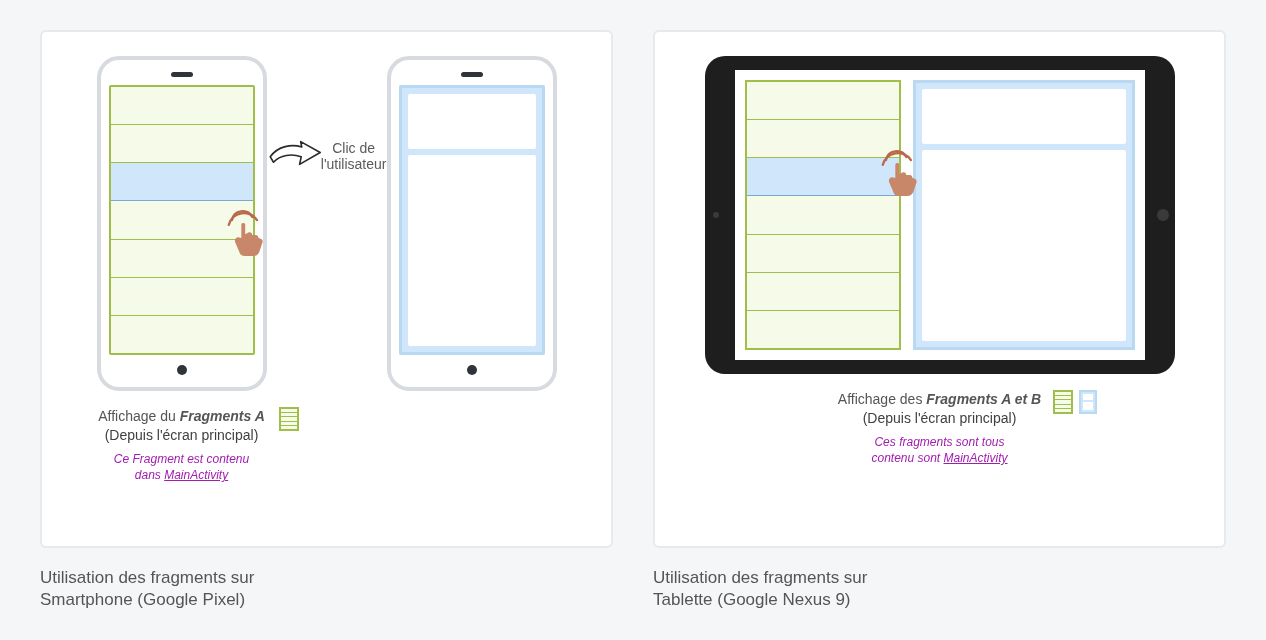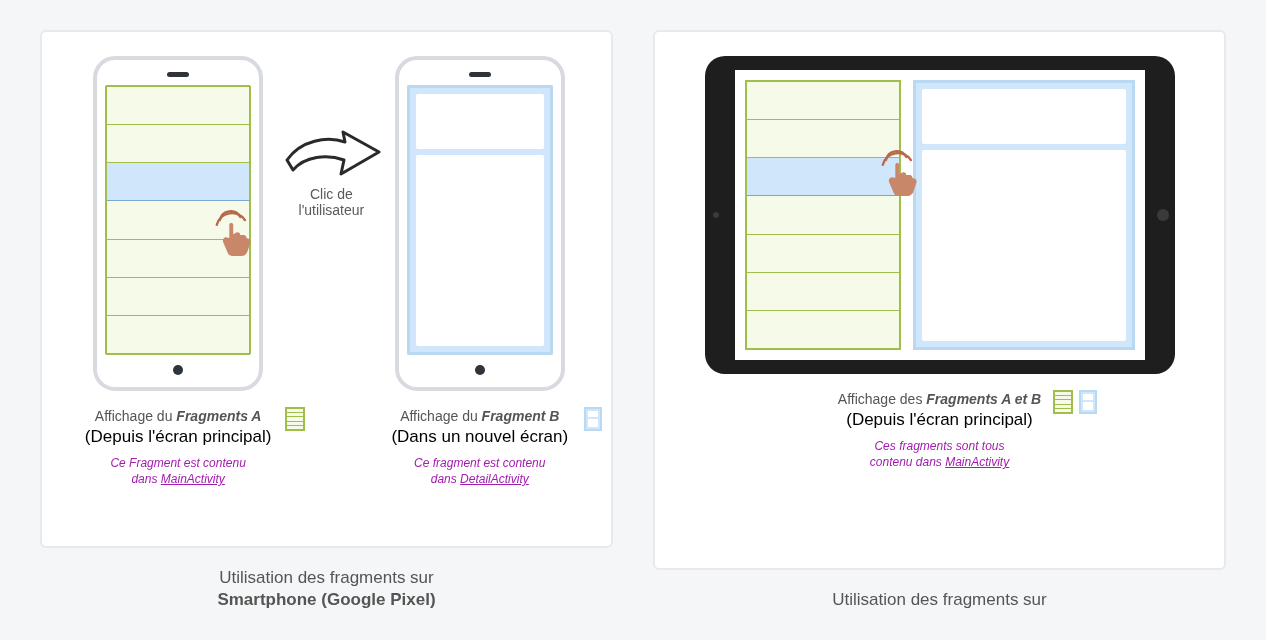--- a/index.html
+++ b/index.html
@@ -68,21 +68,21 @@
     height: 100%;
     padding: 6px;
     display: flex; flex-direction: column; gap: 6px;
   }
   .detail-screen .header { background: #fff; height: 22%; border-radius: 2px; }
   .detail-screen .body { background: #fff; flex: 1; border-radius: 2px; }
   
   .tap-hand { position: absolute; width: 54px; height: 50px; pointer-events:none; }
   
   .flow-col {
-    display: flex; flex-direction: column; align-items: center; justify-content: center;
+    display: flex; align-items: center; justify-content: center;
     width: 120px; margin-top: 70px;
   }
   .flow-col .click-label { font-size: 14px; text-align: center; margin-top: 6px; color:#5a5a5a; }
   
   .tablet {
     width: 470px;
     border: 14px solid #1e1e1e;
     border-left-width: 30px;
     border-right-width: 30px;
     border-radius: 20px;
@@ -101,41 +101,41 @@
   .tablet .screen {
     display: flex; gap: 12px; height: 270px;
   }
   .tablet .screen .list-screen { width: 40%; }
   .tablet .screen .detail-screen { flex: 1; }
   
   .dev-col { display: flex; flex-direction: column; align-items: center; position: relative; }
   .caption { margin-top: 16px; text-align: center; font-size: 14px; line-height: 1.35; }
   .caption .line1 { color:#555; }
   .caption .line1 em { font-style: italic; font-weight: 600; }
-  .caption .line2 { font-size: 17px; color:#000000; }
+  .caption .line2 { font-size: 14px; color:#404040; }
   .caption .line3 { font-size: 12px; font-style: italic; color:#a21caf; margin-top: 6px; }
   .caption .line3 u { }
   .mini-icon { position: absolute; right: -34px; top: 0; }
   .mini-list {
     width: 20px; height: 24px; border: 2px solid #9fbf4a; background:#f5fbe8;
     display:flex; flex-direction:column;
   }
   .mini-list div { flex:1; border-bottom:1px solid #9fbf4a; }
   .mini-list div:last-child{border:none;}
   .mini-detail {
     width: 18px; height: 24px; border: 2px solid #b9d9f2; background:#cfe6fb;
     padding:2px; display:flex; flex-direction:column; gap:2px;
   }
   .mini-detail .h{background:#fff; height:6px;}
   .mini-detail .b{background:#fff; flex:1;}
   .mini-pair { display:flex; gap:6px; }
   .caption-wrap { position: relative; display:inline-block; }
   
-  .big-caption { text-align:center; margin-top: 20px; font-size: 17px; color:#555; }
-  .big-caption .l2 { font-weight: 700; margin-top:2px; }
+  .big-caption { margin-top: 20px; font-size: 17px; color:#555; }
+  .big-caption .l2 { font-weight: 400; margin-top:2px; }
   .phone-stage { display:flex; align-items:flex-start; justify-content:center; width:100%; }
   .tablet-stage { display:flex; align-items:center; justify-content:center; width:100%; }
 </style>
 </head>
 <body>
 
 <div class="panel-wrap">
   <div class="panel">
     <div class="phone-stage">
 
@@ -192,33 +192,20 @@
       <div class="dev-col">
         <div class="phone">
           <div class="speaker"></div>
           <div class="screen">
             <div class="detail-screen">
               <div class="header"></div>
               <div class="body"></div>
             </div>
           </div>
           <div class="home-dot"></div>
-        </div>
-        <div class="caption">
-          <div class="caption-wrap">
-            <div class="line1"><span>Affichage du </span><em>Fragment B</em></div>
-            <div class="line2">(Dans un nouvel écran)</div>
-            <div class="mini-icon">
-                <div class="mini-detail">
-                  <div class="h"></div>
-                  <div class="b"></div>
-                </div>
-              </div>
-          </div>
-          <div class="line3"><span>Ce fragment est contenu</span><br><span>dans </span><u>DetailActivity</u></div>
         </div>
       </div>
     </div>
   </div>
   <div class="big-caption">
     <div>Utilisation des fragments sur</div>
     <div class="l2">Smartphone (Google Pixel)</div>
   </div>
 </div>
 
@@ -263,21 +250,22 @@
                     <div></div>
                     <div></div>
                   </div>
                 <div class="mini-detail">
                     <div class="h"></div>
                     <div class="b"></div>
                   </div>
               </div>
             </div>
           </div>
-          <div class="line3"><span>Ces fragments sont tous</span><br><span>contenu dans </span><u>MainActivity</u></div>
+          <div class="line3"><span>Ces fragments sont tous</span><br><span>contenu sont </span><u>MainActivity</u></div>
         </div>
       </div>
     </div>
   </div>
   <div class="big-caption">
     <div>Utilisation des fragments sur</div>
+    <div class="l2">Tablette (Google Nexus 9)</div>
   </div>
 </div>
 
 </body></html>

